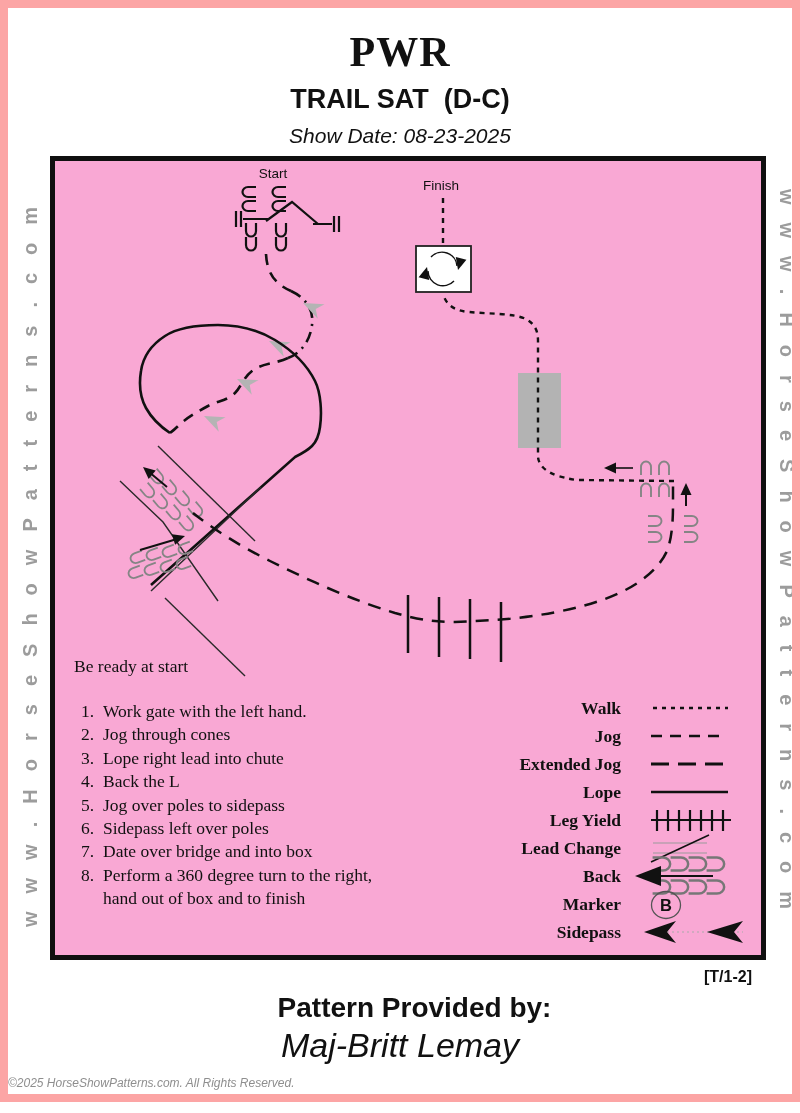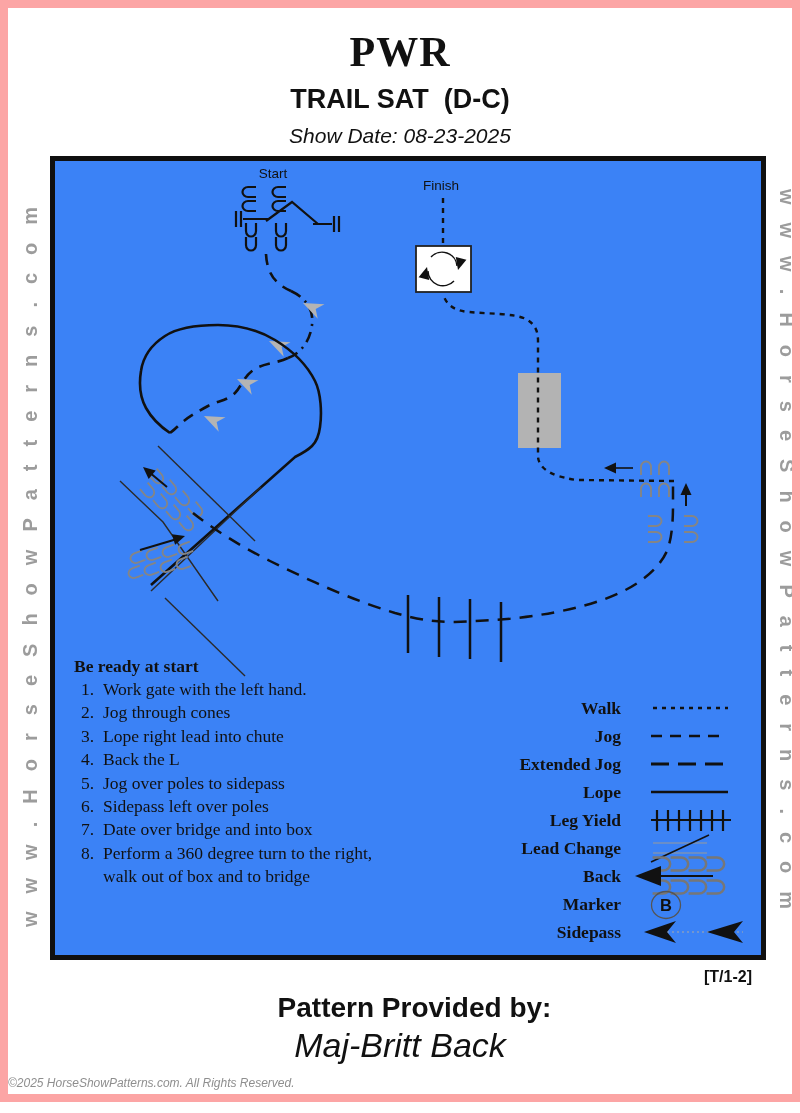--- a/index.html
+++ b/index.html
@@ -14,33 +14,33 @@
     color:#111;
   }
   .title{position:absolute;left:0;right:0;top:20px;text-align:center;
     font-family:"Liberation Serif",serif;font-weight:bold;font-size:42px;letter-spacing:1px;}
   .subtitle{position:absolute;left:0;right:0;top:76px;text-align:center;
     font-weight:bold;font-size:27px;white-space:pre;}
   .showdate{position:absolute;left:0;right:0;top:116px;text-align:center;
     font-style:italic;font-size:21px;}
   .pattern-box{
     position:absolute;left:42px;top:148px;width:716px;height:804px;
-    box-sizing:border-box;border:5px solid #101010;background:#3b82f6;
+    box-sizing:border-box;border:5px solid #101010;background:#f9a8d4;
   }
   .side-text{
     position:absolute;white-space:nowrap;
     font-weight:bold;font-size:20px;letter-spacing:18px;color:#9c9c9c;
   }
   .side-left{left:22px;top:550px;transform:translate(-50%,-50%) rotate(-90deg);}
   .side-right{left:778px;top:550px;transform:translate(-50%,-50%) rotate(90deg);}
   .instructions{
     position:absolute;left:66px;top:646px;width:430px;
     font-family:"Liberation Serif",serif;font-size:17.5px;color:#111;
   }
-  .ready{line-height:24px;font-weight:bold;}
+  .ready{margin-bottom:22px;line-height:24px;}
   .inst-row{display:flex;line-height:23.4px;}
   .inst-num{width:20px;text-align:right;flex:0 0 20px;}
   .inst-text{padding-left:9px;}
   .pattern-code{position:absolute;right:40px;top:960px;font-weight:bold;font-size:16px;}
   .provided{position:absolute;left:0;right:0;top:984px;text-align:center;
     font-weight:bold;font-size:28px;margin-left:29px;}
   .provider{position:absolute;left:0;right:0;top:1018px;text-align:center;
     font-style:italic;font-size:34px;}
   .copyright{position:absolute;left:0;right:0;top:1068px;text-align:left;
     font-style:italic;font-size:12px;color:#8e8e8e;}
@@ -260,21 +260,21 @@
     <div class="inst-row">
         <span class="inst-num">7.</span>
         <span class="inst-text">Date over bridge and into box</span>
       </div>
     <div class="inst-row">
         <span class="inst-num">8.</span>
         <span class="inst-text">Perform a 360 degree turn to the right,</span>
       </div>
     <div class="inst-row">
         <span class="inst-num"></span>
-        <span class="inst-text">walk out of  box and to bridge</span>
+        <span class="inst-text">hand out of  box and to finish</span>
       </div>
   </div>
 
   <div class="pattern-code">[T/1-2]</div>
   <div class="provided">Pattern Provided by:</div>
-  <div class="provider">Maj-Britt Back</div>
+  <div class="provider">Maj-Britt Lemay</div>
   <div class="copyright">©2025 HorseShowPatterns.com. All Rights Reserved.</div>
 </div>
 
 </body></html>

